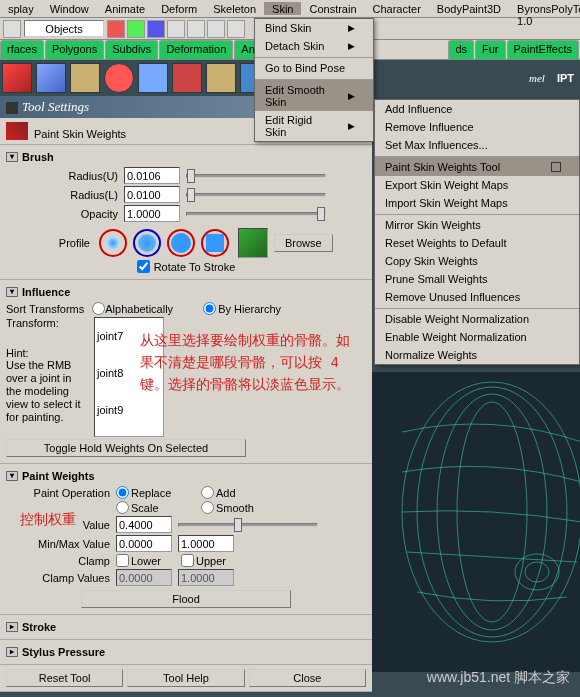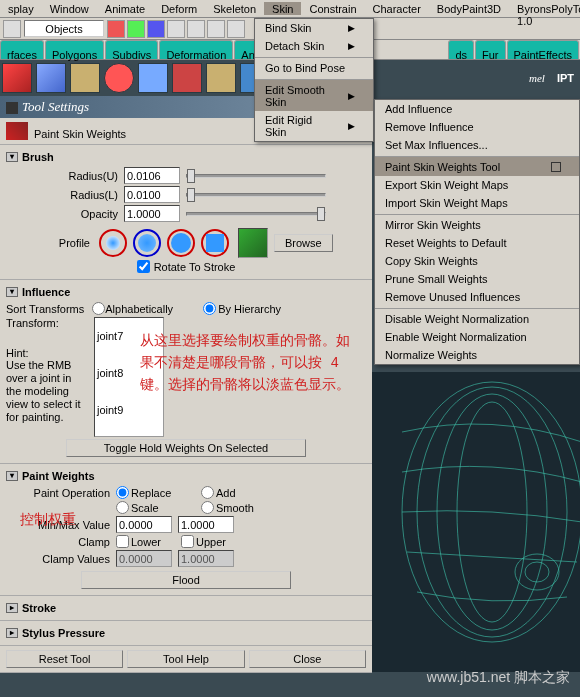--- a/index.html
+++ b/index.html
@@ -4,21 +4,21 @@
 <style>
 *{margin:0;padding:0;box-sizing:border-box;font-family:"MS Sans Serif",Tahoma,sans-serif;font-size:11px}
 body{width:580px;height:697px;background:#3a4a52;overflow:hidden;position:relative}
 .menubar{background:#d8d4cc;border-bottom:1px solid #888;display:flex;padding:2px 0;height:18px}
 .menubar span{padding:1px 8px;cursor:default}
 .menubar span.active{background:#9a9288}
 .shelf{background:#d8d4cc;border-bottom:1px solid #888;height:22px;display:flex;align-items:center;padding:1px 2px}
 .shelf-btn{width:18px;height:18px;border:1px solid #999;margin:0 1px;background:#ddd}
 .shelf-input{height:17px;border:1px inset #ccc;padding:0 2px;background:#fff;margin:0 2px}
 .tabs{background:#d8d4cc;display:flex;height:20px;border-bottom:1px solid #888}
-.tab{padding:8px 6px;border:1px solid #999;border-bottom:none;background:#14b8a6;margin-right:1px;border-radius:3px 3px 0 0}
+.tab{padding:2px 6px;border:1px solid #999;border-bottom:none;background:#22c55e;margin-right:1px;border-radius:3px 3px 0 0}
 .iconrow{background:#3a4a52;height:36px;display:flex;align-items:center}
 .micon{width:30px;height:30px;margin:2px;border:1px solid #2a3a42}
 .titlebar{background:linear-gradient(to right,#4a6278,#7a92a8);color:#fff;padding:3px 6px;font-family:Georgia,serif;font-style:italic;font-size:13px}
 .titlebar::before{content:"";display:inline-block;width:12px;height:12px;background:#333;margin-right:4px;vertical-align:middle}
 .panel{background:#d8d4cc;padding:4px 6px;border-bottom:1px solid #aaa}
 .panel-hdr{display:flex;align-items:center;font-weight:bold;padding:2px 0}
 .collapse{width:12px;height:10px;border:1px solid #666;background:#ccc;margin-right:4px;text-align:center;line-height:8px;font-size:8px}
 .row{display:flex;align-items:center;margin:2px 0}
 .lbl{text-align:right;padding-right:6px}
 .ninput{width:56px;height:17px;border:1px inset #999;background:#fff;padding:0 2px}
@@ -179,21 +179,21 @@
           <div>joint9</div>
           <div>joint2</div>
           <div>joint10</div>
           <div>joint4</div>
           <div>joint5</div>
           <div>joint11</div>
           <div class="sel">joint12</div>
           <div>joint13</div>
         </div>
     </div>
-    <div class="row" style="justify-content:center">
+    <div class="row" style="">
         <button class="btn" style="width:240px">Toggle Hold Weights On Selected</button>
       </div>
   </div>
 
   <div class="panel">
     <div class="panel-hdr">
         <div class="collapse">▾</div>
         <span>Paint Weights</span>
       </div>
     <div class="row">
@@ -202,20 +202,27 @@
         <span style="margin-left:2px;width:70px">Replace</span>
       <input type="radio" style="">
         <span style="margin-left:2px">Add</span>
       </div>
     <div class="row">
         <div style="width:110px"></div>
       <input type="radio" style="">
         <span style="margin-left:2px;width:70px">Scale</span>
       <input type="radio" style="">
         <span style="margin-left:2px">Smooth</span>
+      </div>
+    <div class="row">
+        <div class="lbl" style="width:110px">Value</div>
+        <input class="ninput" value="0.4000" style="">
+        <div class="slider">
+          <div class="thumb" style="left:40%"></div>
+        </div>
       </div>
     <div class="row">
         <div class="lbl" style="width:110px">Min/Max Value</div>
         <input class="ninput" value="0.0000" style="">
         <input class="ninput" style="margin-left: 6px;" value="1.0000">
       </div>
     <div class="row">
         <div class="lbl" style="width:110px">Clamp</div>
         <input type="checkbox" style="">
         <span style="margin-left:2px;width:50px">Lower</span>

